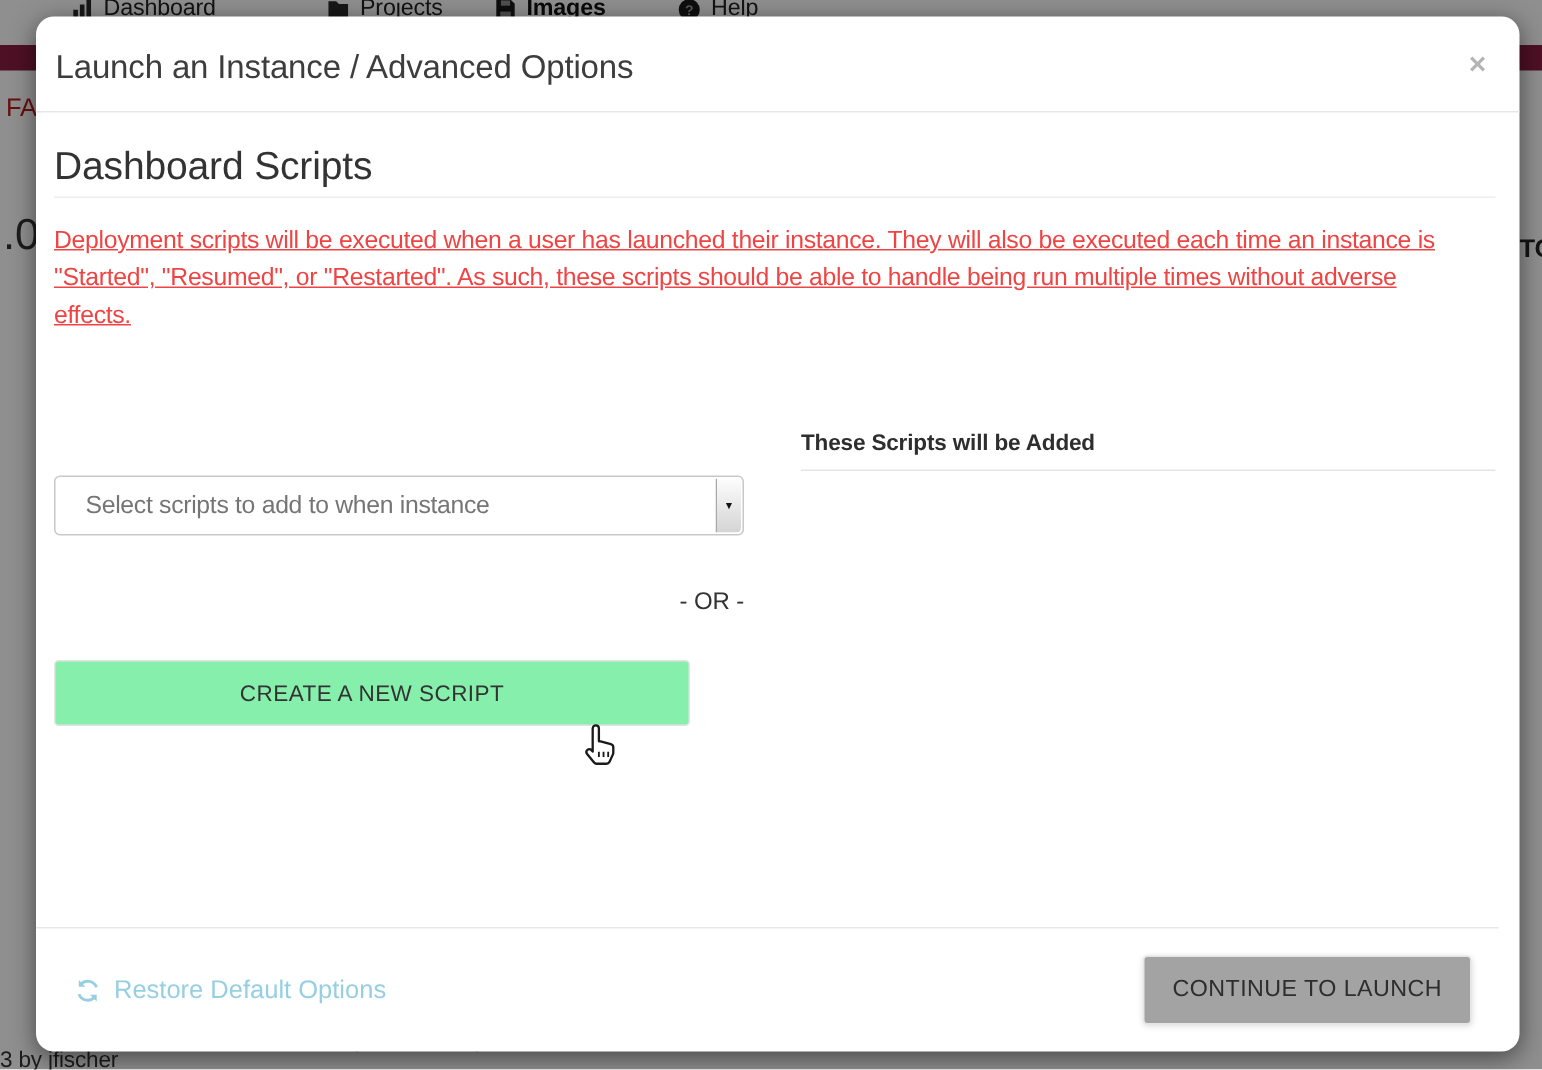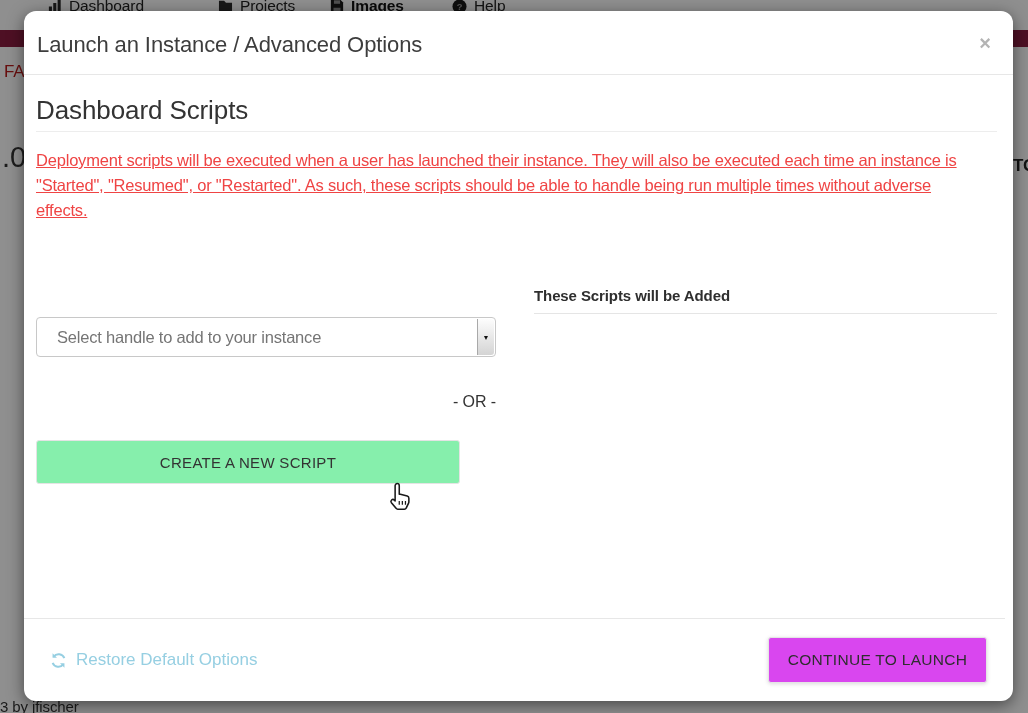--- a/index.html
+++ b/index.html
@@ -83,33 +83,33 @@
 
   .or-sep { margin-top:36px; width:460px; text-align:right; font-size:16px; color:#333; }
 
   .create-btn {
     margin-top:29px; width:424px; height:44px;
     background:#86efac; border:1px solid #e4e4e4; border-radius:3px;
     font-family:inherit; font-size:15px; color:#333; letter-spacing:0.3px; cursor:pointer;
   }
 
   .modal-footer {
-    position:absolute; left:0; right:8px; bottom:0; height:83px;
+    position:absolute; left:0; right:14px; bottom:0; height:83px;
     border-top:1px solid #e7e7e7;
     display:flex; align-items:center; justify-content:space-between;
     padding:0 18px 0 26px;
   }
   .restore-link {
     display:flex; align-items:center; gap:9px;
     color:#96cfe2; font-size:17px; cursor:pointer; background:none; border:none;
     font-family:inherit;
   }
   .restore-link svg { display:block; }
   .continue-btn {
-    width:219px; height:46px; background:#d946ef;
+    width:219px; height:46px; background:#a3a3a3;
     border:1px solid #e5e5e5; border-radius:3px;
     box-shadow:0 1px 4px rgba(0,0,0,0.15);
     font-family:inherit; font-size:15.5px; color:#2e2e2e; letter-spacing:0.3px; cursor:pointer;
   }
 
   
   .hand-cursor { position:absolute; z-index:4; left:388px; top:482px; pointer-events:none; }
 </style>
 </head>
 <body>
@@ -175,21 +175,21 @@
   </div>
 
   <div class="modal-body">
     <h2 class="section-heading">Dashboard Scripts</h2>
     <p class="section-desc">Deployment scripts will be executed when a user has launched their instance. They will also be executed each time an instance is "Started", "Resumed", or "Restarted". As such, these scripts should be able to handle being run multiple times without adverse effects.</p>
 
     <div class="columns">
       <div class="col-left">
 
         <div class="script-select">
-          <span class="script-select-value">Select handle to add to your instance</span>
+          <span class="script-select-value">Select scripts to add to when instance</span>
           <span class="script-select-arrow">▼</span>
         </div>
 
         <div class="or-sep">- OR -</div>
 
         <button class="create-btn">CREATE A NEW SCRIPT</button>
       </div>
 
       <div class="col-right">
         <div class="col-header">These Scripts will be Added</div>

